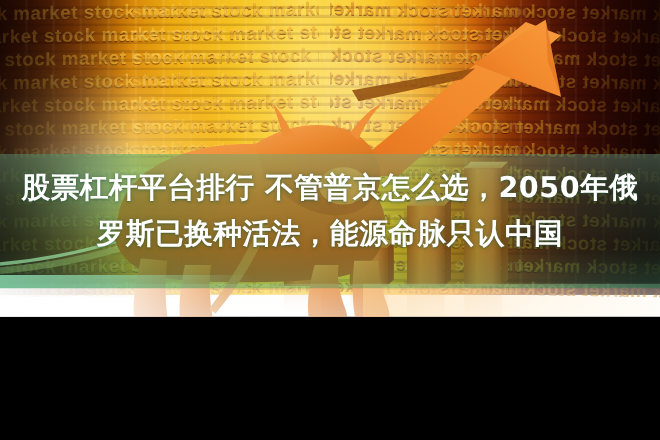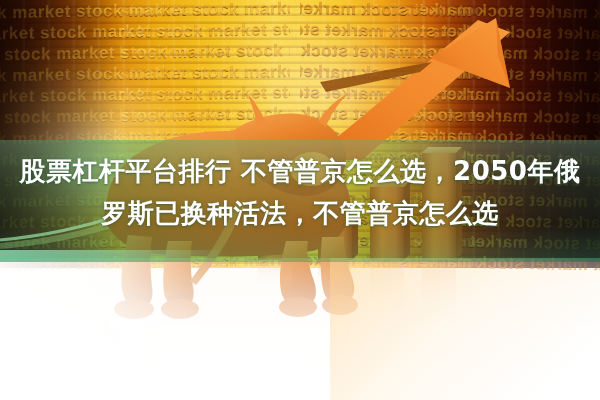--- a/index.html
+++ b/index.html
@@ -1,17 +1,17 @@
 <!DOCTYPE html>
 <html><head>
 <meta charset="utf-8">
 <style>
   html,body{margin:0;padding:0;background:#000;}
   #stage{
-    position:relative;width:600px;height:400px;overflow:hidden;
+    position:relative;width:600px;height:288px;overflow:hidden;
     font-family:"Liberation Sans","DejaVu Sans",sans-serif;
   }
 
   
   .layer{position:absolute;inset:0;}
 
   #base-floor{
     background:
       linear-gradient(to bottom,
         #f7ead0 0%,
@@ -390,16 +390,16 @@
 
   <div class="layer" id="floor-shine"></div>
   <div class="layer" id="floor-warm"></div>
   <div class="layer" id="floor-left-white"></div>
 
   <div class="layer" id="green-band"></div>
   <div class="layer" id="green-band2"></div>
 
   <div id="headline">
     <div class="hl-line">股票杠杆平台排行 不管普京怎么选，2050年俄</div>
-    <div class="hl-line">罗斯已换种活法，不管普京怎么选</div>
+    <div class="hl-line">罗斯已换种活法，能源命脉只认中国</div>
   </div>
 
 </div>
 
 </body></html>

